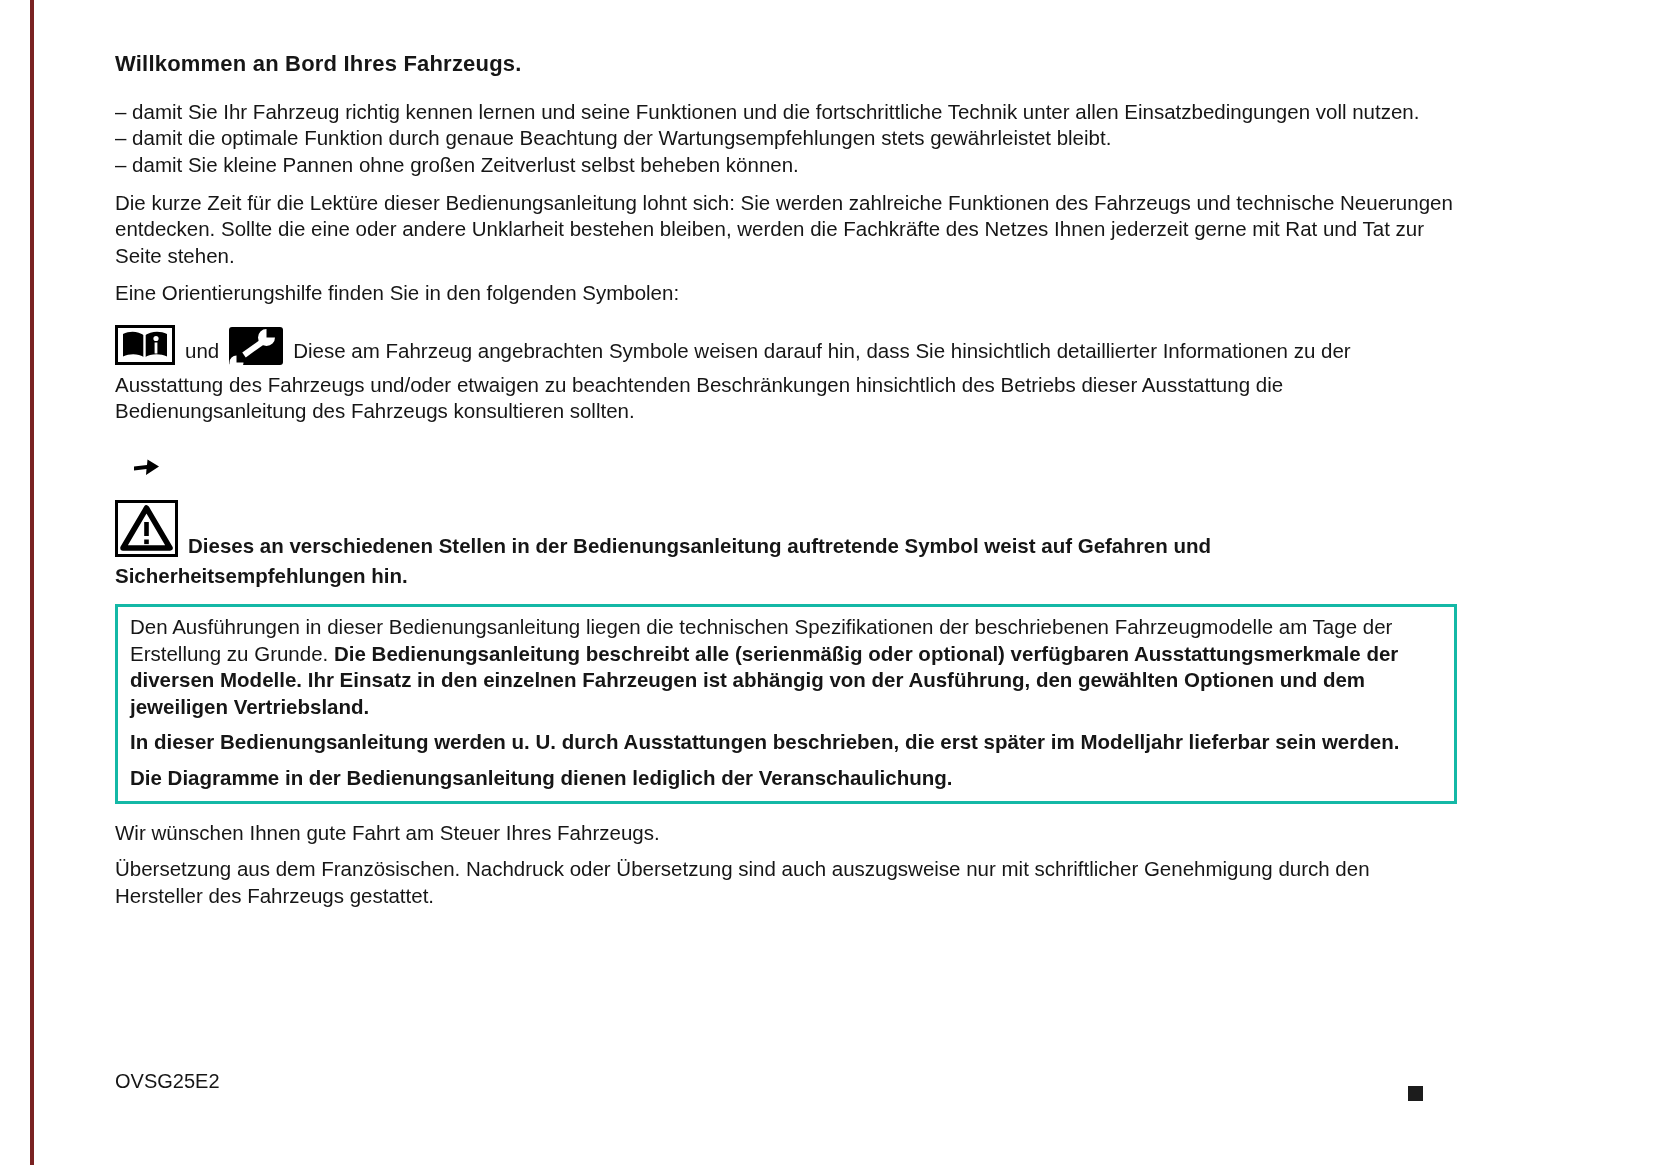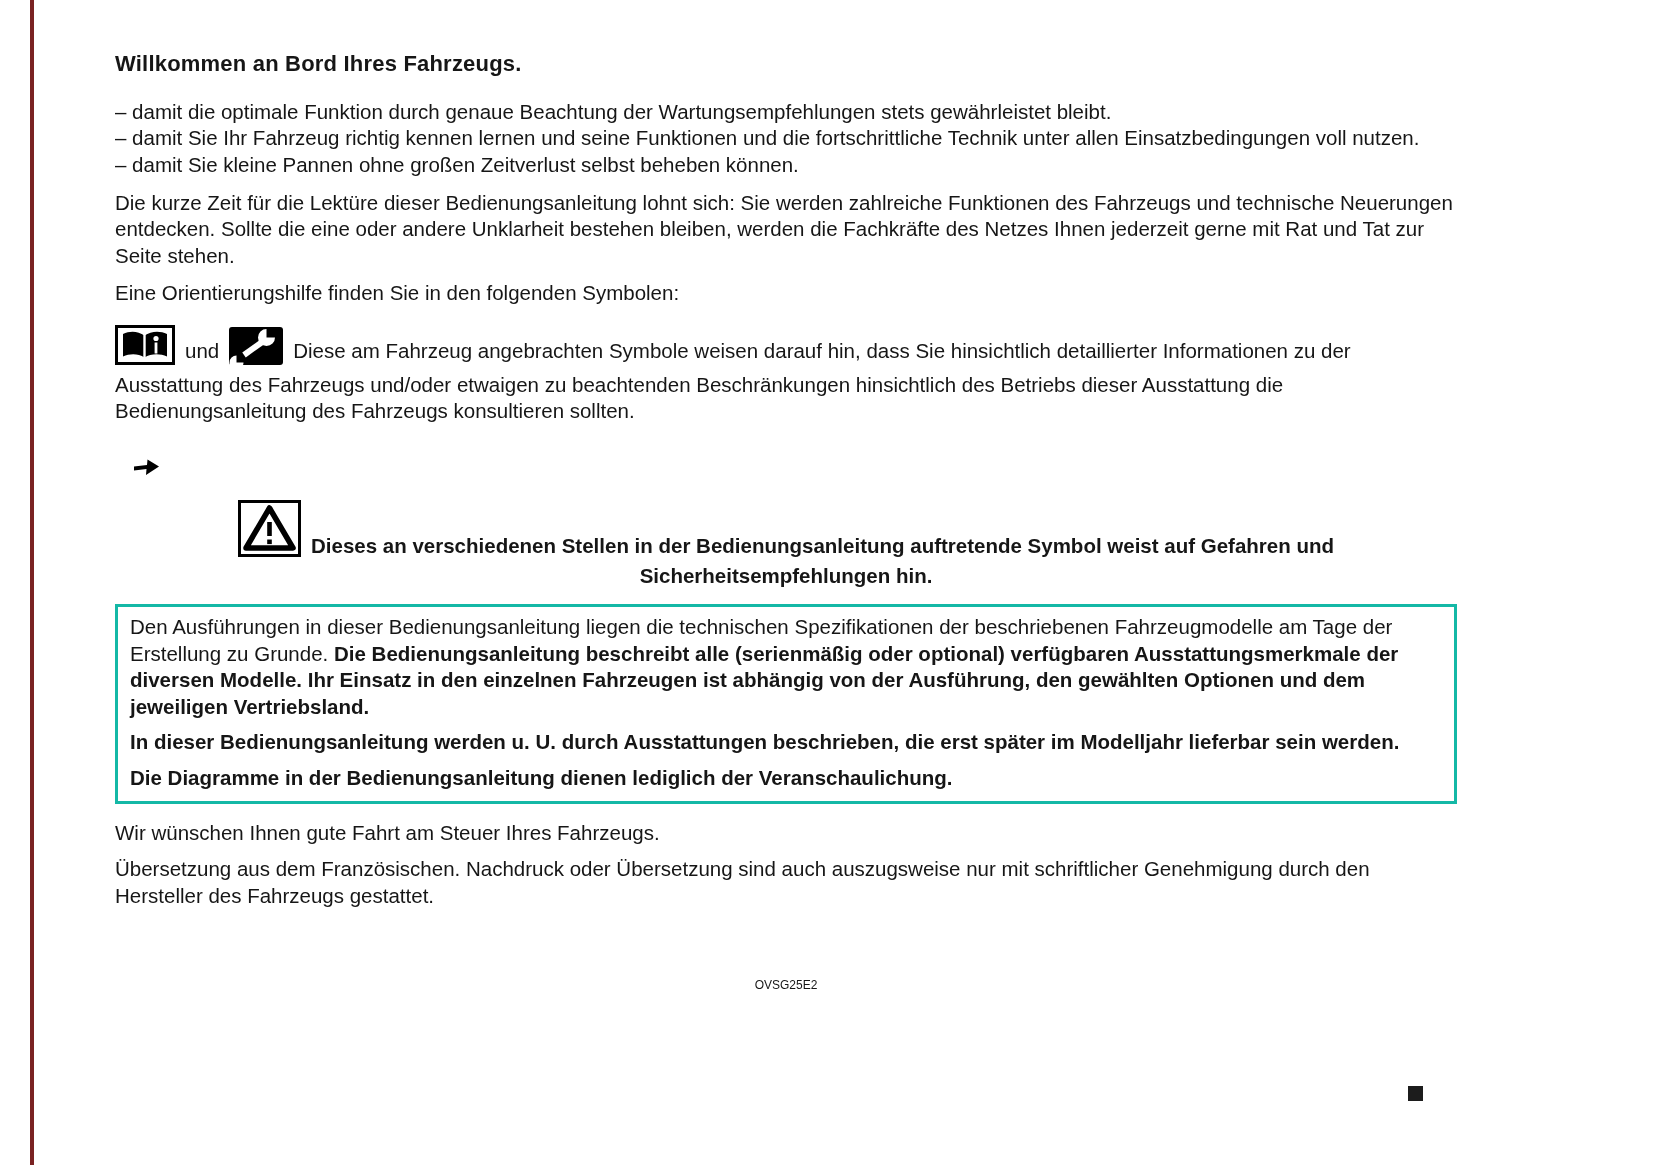--- a/index.html
+++ b/index.html
@@ -31,55 +31,55 @@
   .mb { margin-bottom: 11px; }
   .bold { font-weight: bold; }
   .bullets p { margin: 0; }
   .bullets { margin-bottom: 11px; }
   .symbols-para { margin-top: 18px; }
   .icon-inline { display: inline-block; vertical-align: -7px; }
   .gap-r { margin-right: 10px; }
   .gap-l { margin-left: 10px; }
   .arrow-line { margin-top: 30px; margin-bottom: 6px; padding-left: 18px; }
   .arrow-line .arrow-icon { display: inline-block; vertical-align: -2px; margin-right: 26px; }
-  .warning-para { margin-top: 16px; font-weight: bold; text-align: center; }
+  .warning-para { margin-top: 16px; font-weight: bold; }
   .warning-para .warning-icon { display: inline-block; vertical-align: -4px; margin-right: 10px; }
   .info-box {
     margin-top: 14px;
     border: 3px solid #14b8a6;
     padding: 7px 12px 9px 12px;
   }
   .info-box p { margin: 0 0 9px 0; }
   .info-box p:last-child { margin-bottom: 0; }
   .closing1 { margin-top: 16px; }
   .closing2 { margin-top: 10px; }
   .footer-code {
-    position: absolute; left: 115px; top: 978px;
-    width: 1342px; text-align: center;
-    font-size: 12px; color: #161616;
+    position: absolute; left: 115px; top: 1070px;
+    width: 1342px; text-align: left;
+    font-size: 20px; color: #161616;
   }
   .corner-square {
     position: absolute; left: 1408px; top: 1086px;
     width: 15px; height: 15px;
     background: #1c1c1c;
   }
 </style>
 </head>
 <body>
 
 <div class="page-edge-bar"></div>
 
 <div class="content">
 
   <h1 class="title">Willkommen an Bord Ihres Fahrzeugs.</h1>
 
 
   <div class="bullets">
+    <p>– damit Sie Ihr Fahrzeug richtig kennen lernen und seine Funktionen und die fortschrittliche Technik unter allen Einsatzbedingungen voll nutzen.</p>
     <p>– damit die optimale Funktion durch genaue Beachtung der Wartungsempfehlungen stets gewährleistet bleibt.</p>
-    <p>– damit Sie Ihr Fahrzeug richtig kennen lernen und seine Funktionen und die fortschrittliche Technik unter allen Einsatzbedingungen voll nutzen.</p>
     <p>– damit Sie kleine Pannen ohne großen Zeitverlust selbst beheben können.</p>
   </div>
 
   <p class="mb">Die kurze Zeit für die Lektüre dieser Bedienungsanleitung lohnt sich: Sie werden zahlreiche Funktionen des Fahrzeugs und technische Neuerungen entdecken. Sollte die eine oder andere Unklarheit bestehen bleiben, werden die Fachkräfte des Netzes Ihnen jederzeit gerne mit Rat und Tat zur Seite stehen.</p>
 
   <p>Eine Orientierungshilfe finden Sie in den folgenden Symbolen:</p>
 
   <p class="symbols-para"><span class="icon-inline gap-r"><svg width="60" height="40" viewBox="0 0 60 40">
           <rect x="1.5" y="1.5" width="57" height="37" fill="#ffffff" stroke="#000000" stroke-width="3"></rect>
           <path d="M8 9 C15 5.5 23 6 29.5 10.5 C36 6 45 5.5 52 9 L52 31.5 C45 28.5 36 28.5 29.5 32.5 C23 28.5 15 28.5 8 31.5 Z" fill="#000000"></path>

